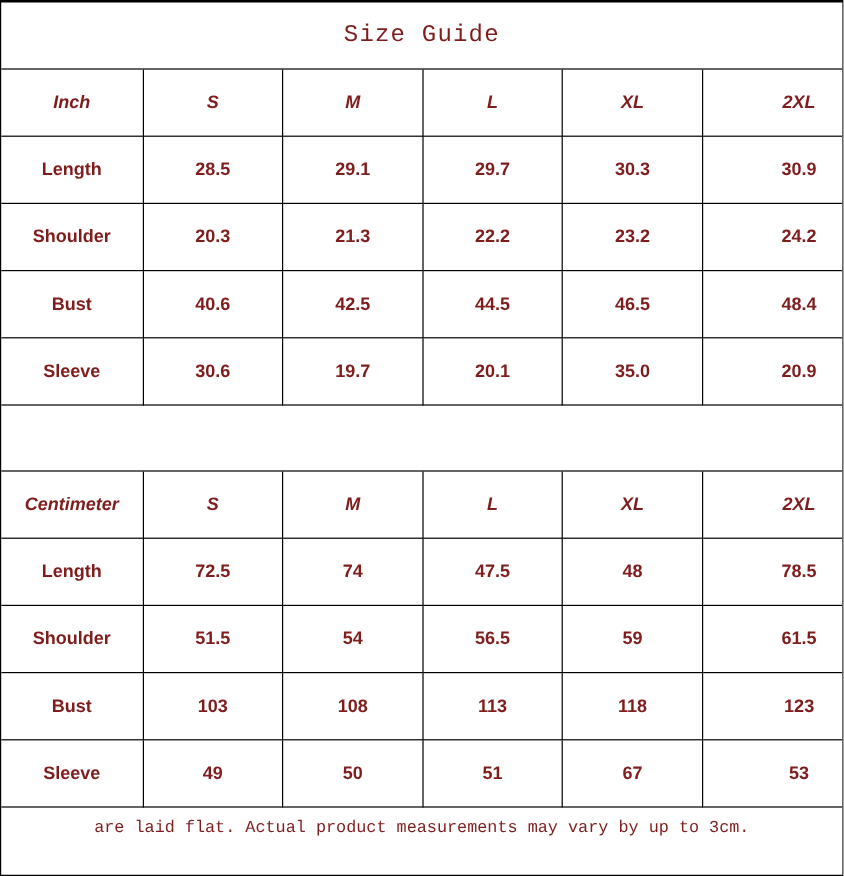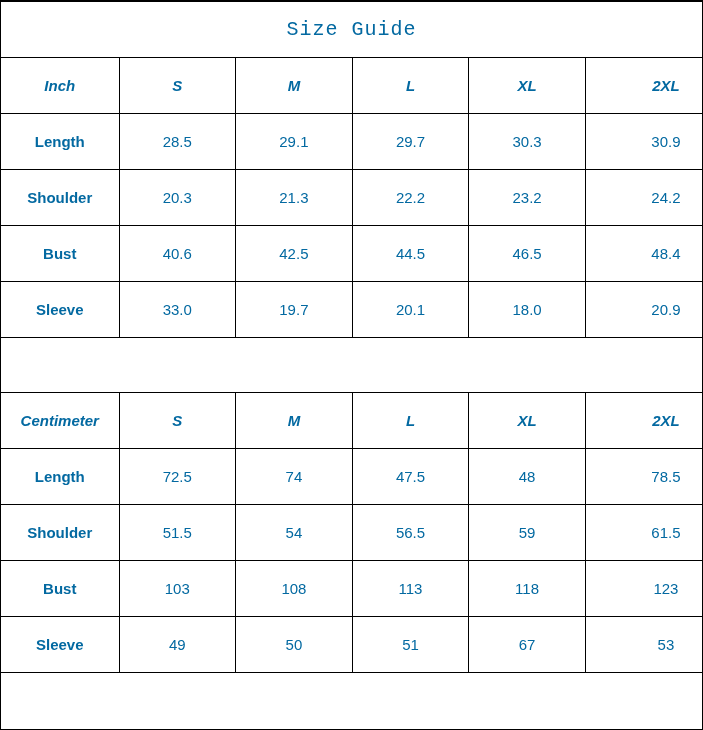--- a/index.html
+++ b/index.html
@@ -3,21 +3,21 @@
 <meta charset="utf-8">
 <style>
   html, body { margin: 0; padding: 0; background: #ffffff; }
 
   .page {
     position: relative;
     width: 703px;
     height: 730px;
     box-sizing: border-box;
     background: #ffffff;
-    color: #0369a1;
+    color: #7f1d1d;
     border: 1px solid #000000;
     border-top-width: 2px;
     font-family: "Liberation Sans", sans-serif;
     overflow: hidden;
   }
 
   .title-bar {
     height: 55px;
     display: flex;
     align-items: center;
@@ -43,21 +43,21 @@
     vertical-align: middle;
     font-size: 15px;
     padding: 0;
     overflow: hidden;
   }
 
   table.size-table td:last-child { border-right: none; padding-left: 44px; }
 
   .header-row td { font-weight: bold; font-style: italic; }
   td.label-cell  { font-weight: bold; }
-  td.value-cell  { font-weight: normal; }
+  td.value-cell  { font-weight: bold; }
 
   .spacer-row {
     height: 54px;
     border-bottom: 1px solid #000000;
   }
 
   .footer-note {
     height: 56px;
     box-sizing: border-box;
     padding-top: 7px;
@@ -112,24 +112,24 @@
         <tr>
           <td class="label-cell">Bust</td>
           <td class="value-cell">40.6</td>
           <td class="value-cell">42.5</td>
           <td class="value-cell">44.5</td>
           <td class="value-cell">46.5</td>
           <td class="value-cell">48.4</td>
         </tr>
         <tr>
           <td class="label-cell">Sleeve</td>
-          <td class="value-cell">33.0</td>
+          <td class="value-cell">30.6</td>
           <td class="value-cell">19.7</td>
           <td class="value-cell">20.1</td>
-          <td class="value-cell">18.0</td>
+          <td class="value-cell">35.0</td>
           <td class="value-cell">20.9</td>
         </tr>
       </tbody>
   </table>
 
   <div class="spacer-row"></div>
 
   <table class="size-table">
     <colgroup>
       <col style="width:118px">
@@ -177,15 +177,16 @@
           <td class="value-cell">49</td>
           <td class="value-cell">50</td>
           <td class="value-cell">51</td>
           <td class="value-cell">67</td>
           <td class="value-cell">53</td>
         </tr>
       </tbody>
   </table>
 
   <div class="footer-note">
+    <div>are laid flat. Actual product measurements may vary by up to 3cm.</div>
   </div>
 
 </div>
 
 </body></html>

